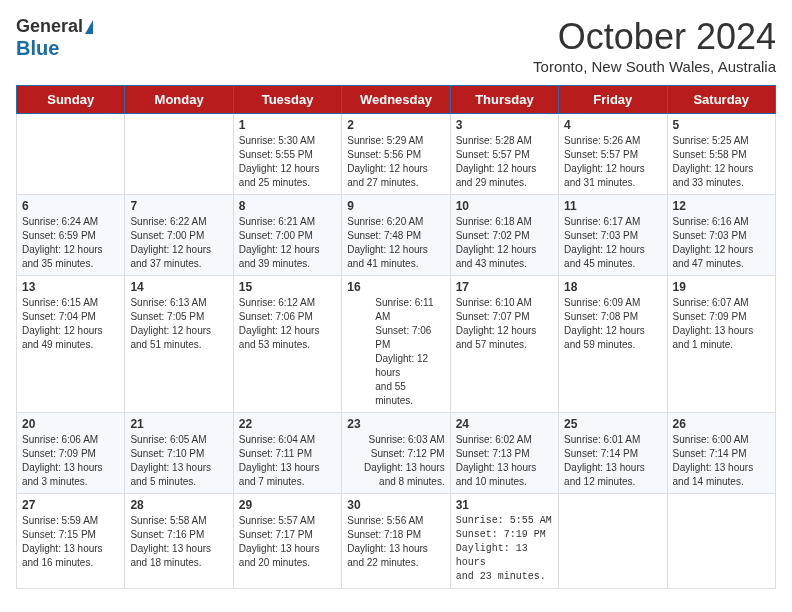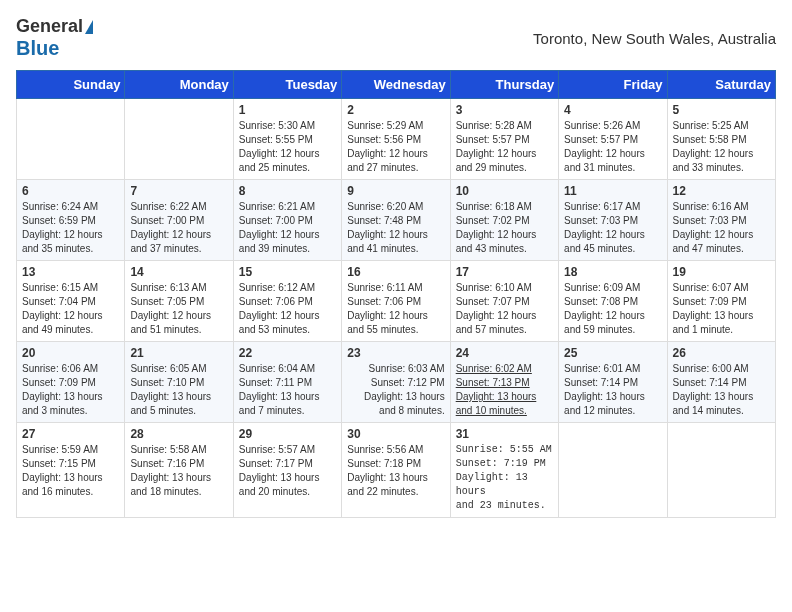--- a/index.html
+++ b/index.html
@@ -5,21 +5,21 @@
     * { box-sizing: border-box; margin: 0; padding: 0; }
     body {
       font-family: Arial, sans-serif;
       background: #fff;
       width: 792px;
       min-height: 612px;
       padding: 16px;
     }
     .header-area {
       display: flex;
-      align-items: center;
+      align-items: flex-start;
       justify-content: space-between;
       margin-bottom: 10px;
     }
     .logo {
       display: flex;
       flex-direction: column;
       align-items: flex-start;
     }
     .logo-general {
       font-size: 18px;
@@ -55,26 +55,26 @@
     .title-location {
       font-size: 15px;
       color: #333;
     }
     .calendar {
       width: 100%;
       border-collapse: collapse;
       border: 1px solid #ccc;
     }
     .calendar th {
-      background-color: #1d4ed8;
+      background-color: #b91c1c;
       color: #fff;
       font-size: 13px;
       font-weight: bold;
-      padding: 6px 4px;
-      text-align: right;
+      padding: 6px 16px;
+      text-align: center;
       border: 1px solid #2a6aaa;
     }
     .calendar td {
       vertical-align: top;
       padding: 4px 5px;
       border: 1px solid #ddd;
       font-size: 10.5px;
       color: #333;
       background: #fff;
       width: 108px;
@@ -103,20 +103,21 @@
 
 <div class="header-area">
   <div class="logo">
     <div class="logo-line">
       <span class="logo-general">General</span>
       <span class="logo-icon"></span>
     </div>
     <span class="logo-blue">Blue</span>
   </div>
   <div class="title-area">
+    <div class="title-month">October 2024</div>
     <div class="title-location">Toronto, New South Wales, Australia</div>
   </div>
 </div>
 
 <table class="calendar">
   <thead>
     <tr>
 
     <th>Sunday</th>
         <th>Monday</th>
@@ -235,21 +236,21 @@
         </td>
         <td>
           <span class="day-number">15</span>
           <div class="day-info" style="white-space: pre-line;">Sunrise: 6:12 AM
 Sunset: 7:06 PM
 Daylight: 12 hours
 and 53 minutes.</div>
         </td>
         <td>
           <span class="day-number">16</span>
-          <div class="day-info" style="white-space: pre-line;">Sunrise: 6:11 AM
+          <div class="day-info" style="white-space: pre-line; margin-left: 28px;">Sunrise: 6:11 AM
 Sunset: 7:06 PM
 Daylight: 12 hours
 and 55 minutes.</div>
         </td>
         <td>
           <span class="day-number">17</span>
           <div class="day-info" style="white-space: pre-line;">Sunrise: 6:10 AM
 Sunset: 7:07 PM
 Daylight: 12 hours
 and 57 minutes.</div>
@@ -293,21 +294,21 @@
         </td>
         <td>
           <span class="day-number">23</span>
           <div class="day-info" style="white-space: pre-line; text-align: right;">Sunrise: 6:03 AM
 Sunset: 7:12 PM
 Daylight: 13 hours
 and 8 minutes.</div>
         </td>
         <td>
           <span class="day-number">24</span>
-          <div class="day-info" style="white-space: pre-line; text-decoration: underline;">Sunrise: 6:02 AM
+          <div class="day-info" style="white-space: pre-line;">Sunrise: 6:02 AM
 Sunset: 7:13 PM
 Daylight: 13 hours
 and 10 minutes.</div>
         </td>
         <td>
           <span class="day-number">25</span>
           <div class="day-info" style="white-space: pre-line;">Sunrise: 6:01 AM
 Sunset: 7:14 PM
 Daylight: 13 hours
 and 12 minutes.</div>

